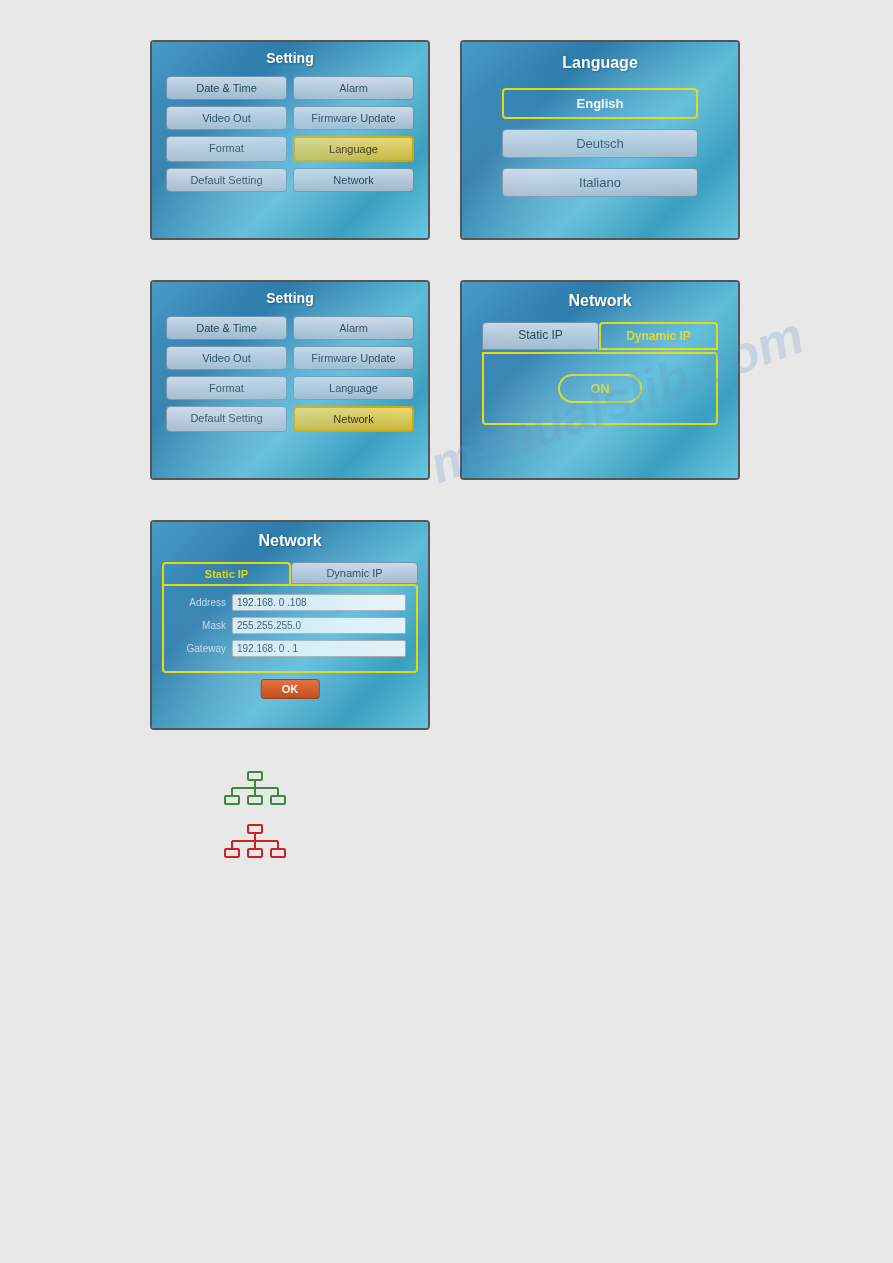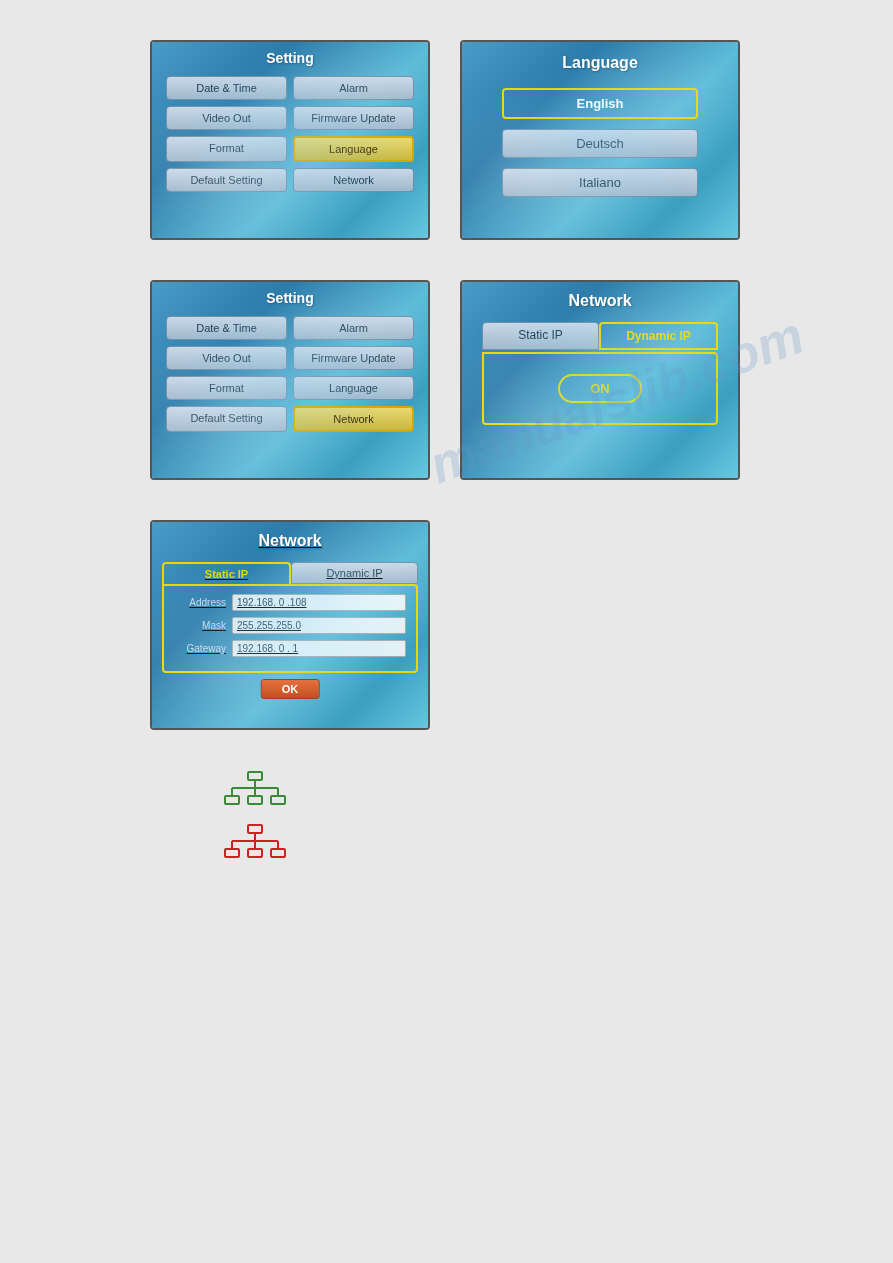--- a/index.html
+++ b/index.html
@@ -352,21 +352,21 @@
         <div class="network-content">
           <div class="on-btn">ON</div>
         </div>
       </div>
     </div>
 
   </div>
 
   <div class="row">
 
-    <div class="screen network-bottom-screen" style="height:210px;text-decoration:underline;">
+    <div class="screen network-bottom-screen" style="height:210px;">
       <div class="screen-bg" style="height:210px;">
         <div class="network-title">Network</div>
         <div class="network-static-tabs">
           <div class="ns-tab static-active">Static IP</div>
           <div class="ns-tab dynamic-inactive">Dynamic IP</div>
         </div>
         <div class="ns-content">
           <div class="ns-row">
             <span class="ns-label">Address</span>
             <span class="ns-value">192.168. 0 .108</span>

